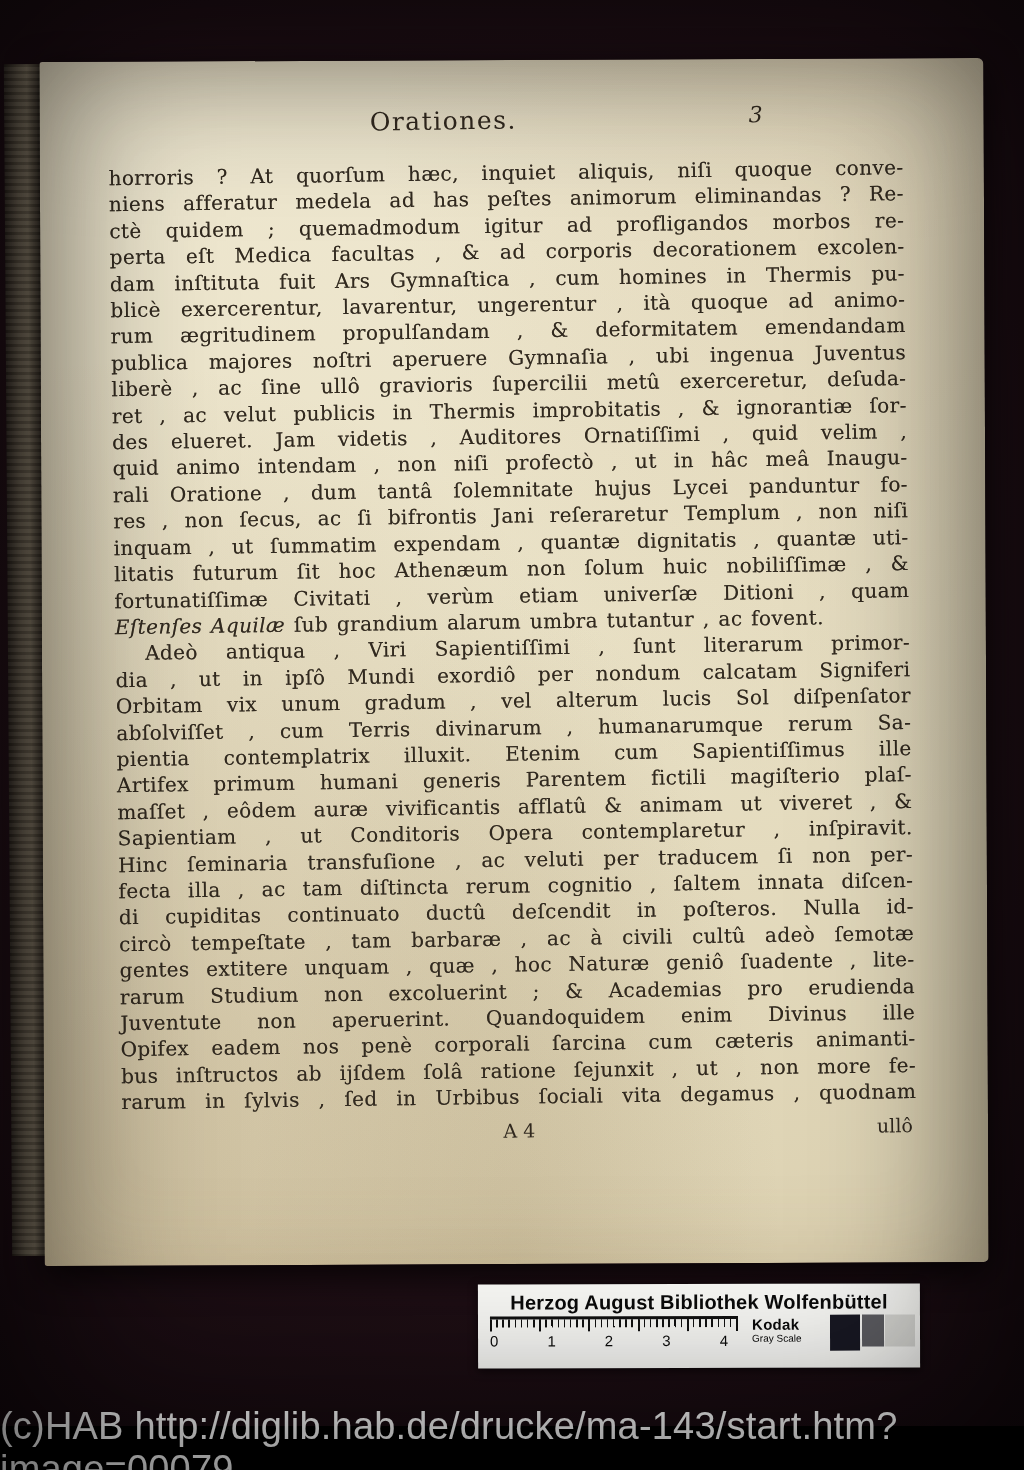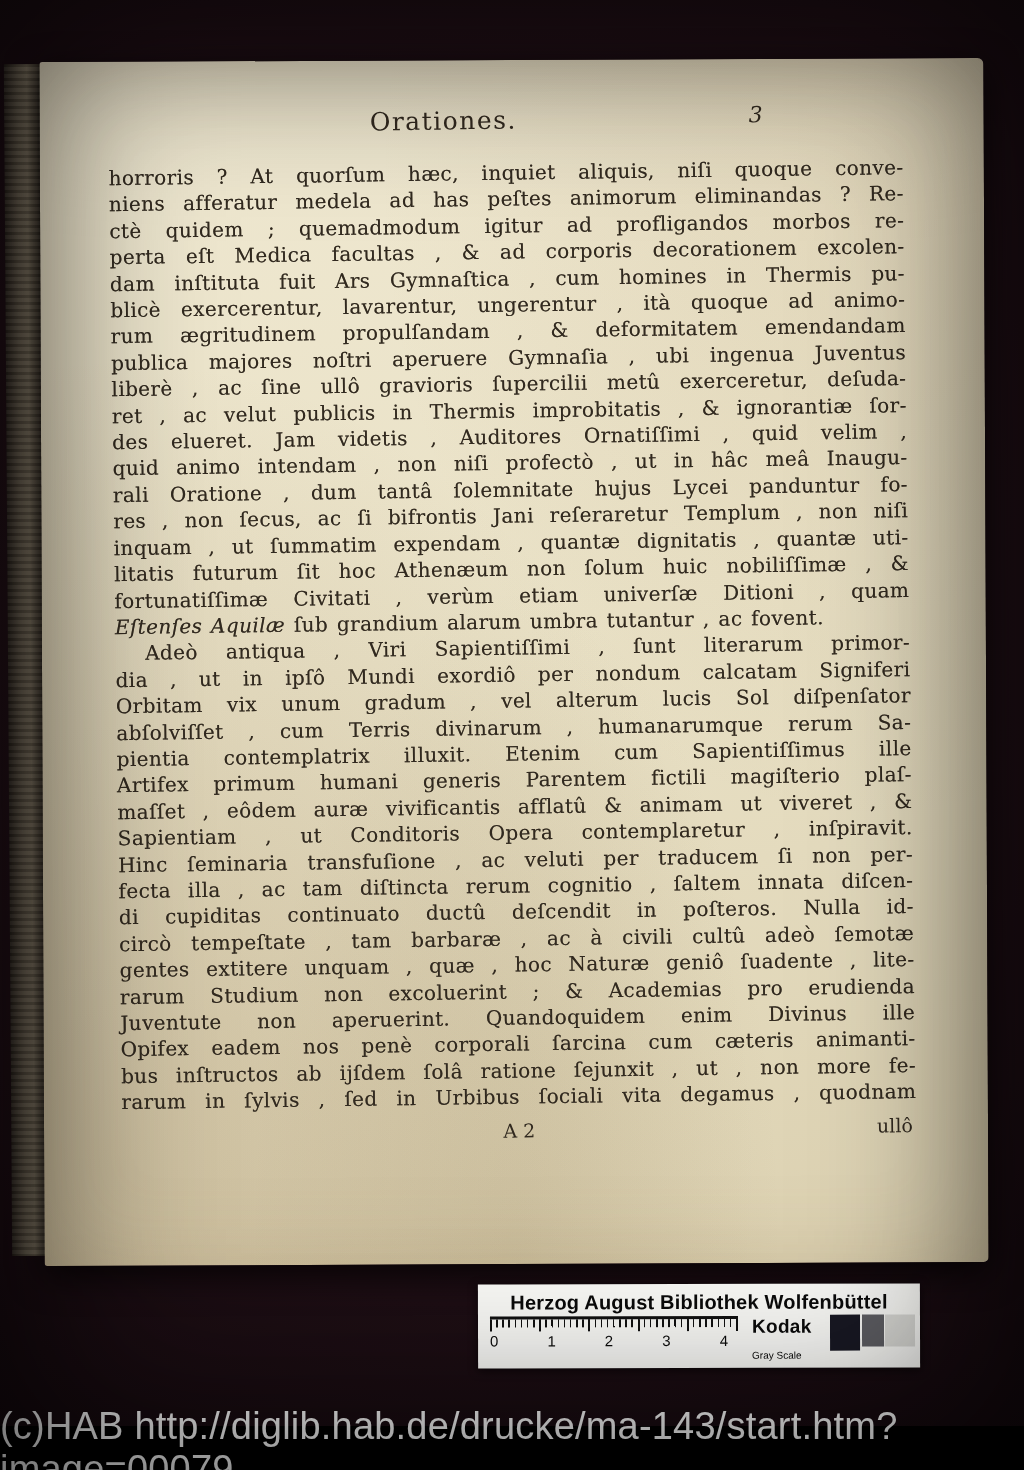--- a/index.html
+++ b/index.html
@@ -67,22 +67,22 @@
   .ruler-ticks {
     height:12px; border-top:3px solid #101010;
     background:
       repeating-linear-gradient(to right, #101010 0 2px, transparent 2px 49.2px),
       repeating-linear-gradient(to right, #101010 0 1.5px, transparent 1.5px 6.15px);
     background-size:100% 12px, 100% 8px;
     background-repeat:no-repeat;
   }
   .ruler-numbers { display:flex; justify-content:space-between; width:238px; margin-top:1px; font-size:15px; }
   .kodak { position:absolute; left:274px; top:33px; line-height:1; }
-  .kodak-name { font-size:19px; font-weight:bold; letter-spacing:0.3px; }
-  .kodak-sub { font-size:10px; margin-top:15px; }
+  .kodak-name { font-size:15px; font-weight:bold; letter-spacing:0.3px; }
+  .kodak-sub { font-size:10px; margin-top:2px; }
   .patches { position:absolute; left:352px; top:31px; display:flex; align-items:flex-start; }
   .patch-dark  { width:30px; height:36px; background:#181823; }
   .patch-mid   { width:22px; height:32px; background:#5d5d62; margin-left:2px; }
   .patch-light { width:30px; height:32px; background:#d7d7d3; margin-left:1px; }
 
   .caption-bar {
     position:absolute; left:0; top:1426px; width:1024px; height:44px;
     background:#000; color:#f4f4f4;
     display:flex; align-items:center; justify-content:center;
     font-size:38px; letter-spacing:0.2px;
@@ -133,21 +133,21 @@
           <div class="line"><span>di cupiditas continuato ductû deſcendit in poſteros.  Nulla id-</span></div>
           <div class="line"><span>circò tempeſtate , tam barbaræ , ac à civili cultû adeò ſemotæ</span></div>
           <div class="line"><span>gentes extitere unquam , quæ , hoc Naturæ geniô ſuadente , lite-</span></div>
           <div class="line"><span>rarum Studium non excoluerint ; &amp; Academias pro erudienda</span></div>
           <div class="line"><span>Juventute non aperuerint.  Quandoquidem enim Divinus ille</span></div>
           <div class="line"><span>Opifex eadem nos penè corporali ſarcina cum cæteris animanti-</span></div>
           <div class="line"><span>bus inſtructos ab ijſdem ſolâ ratione ſejunxit , ut , non more fe-</span></div>
           <div class="line"><span>rarum in ſylvis , ſed in Urbibus ſociali vita degamus , quodnam</span></div>
         </div>
       <div class="footer">
-        <span class="sig">A 2</span>
+        <span class="sig">A 4</span>
         <span class="catch">ullô</span>
       </div>
     </div>
   </div>
 
   <div class="label">
     <div class="label-title">Herzog August Bibliothek Wolfenbüttel</div>
     <div class="ruler">
       <div class="ruler-ticks"></div>
       <div class="ruler-numbers">

